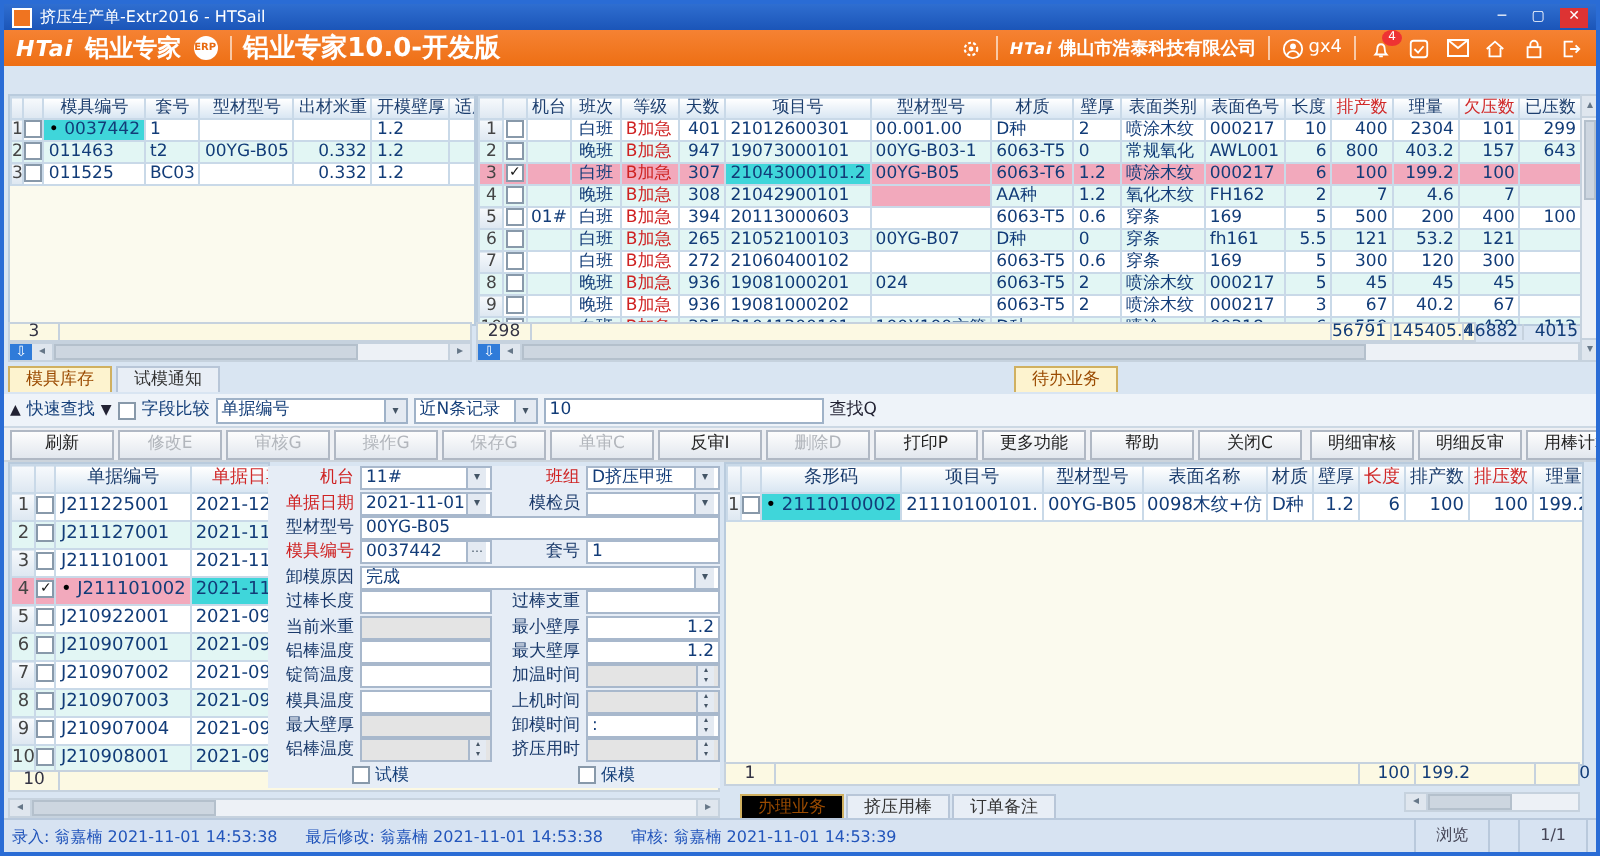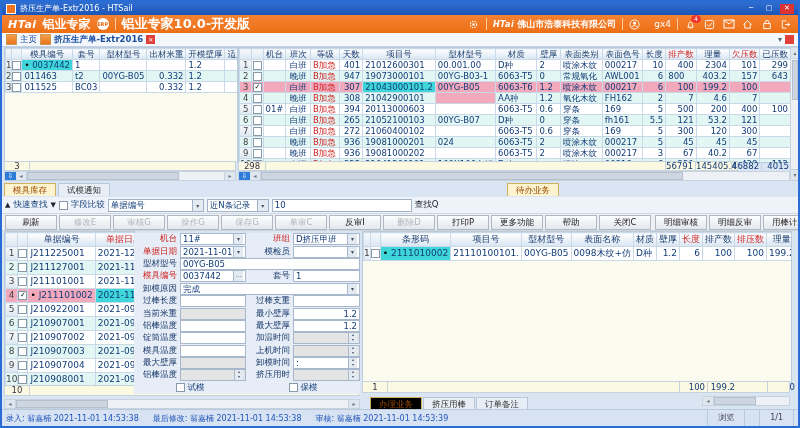--- a/index.html
+++ b/index.html
@@ -21,21 +21,21 @@
   .erpbadge{width:12px;height:12px;border-radius:50%;background:#fff;color:#e86a10;font-size:5px;font-weight:bold;
             display:flex;align-items:center;justify-content:center}
   .vbar{width:1px;height:12px;background:rgba(255,255,255,.6)}
   .bigver{font-weight:bold;font-size:13px}
   .banner .sp{flex:1}
   .bico{width:13px;height:13px;display:flex;align-items:center;justify-content:center;position:relative;cursor:pointer}
   .bico svg{display:block}
   .badge{position:absolute;top:-3px;right:-4px;background:#e33;border-radius:50%;min-width:8px;height:8px;
          font-size:6px;line-height:8px;text-align:center;color:#fff;padding:0 1px}
   .company{font-size:9px;font-weight:bold;display:flex;align-items:center;gap:3px}
-  .usr{display:flex;align-items:center;gap:14px;font-size:9px}
+  .usr{display:flex;align-items:center;gap:2px;font-size:9px}
   
   .tabstrip{position:absolute;left:0;top:31px;right:0;height:13px;background:#f4f7fb;border-bottom:1px solid #c2d2e4;
             display:flex;align-items:center;gap:3px;padding:0 4px;font-size:8.5px;color:#1a4fa0;}
   .tico{width:9px;height:9px;background:linear-gradient(#f6a04c,#e9731b);border:1px solid #c95;display:inline-block}
   .tclose{width:9px;height:9px;background:#e04038;color:#fff;font-size:6px;line-height:9px;text-align:center;cursor:pointer}
   .tabstrip .sp{flex:1}
   .chev{color:#567;font-size:8px;cursor:pointer}
   .redbox{width:9px;height:9px;background:#e04038;cursor:pointer}
   
   .gridbox{position:absolute;overflow:hidden;background:#fbfaee;border:1px solid #b9cbdd;}
@@ -194,30 +194,20 @@
         </svg>
     </span>
     <span class="bico">
       <svg width="11" height="11" viewBox="0 0 12 12">
           <path d="M7 2H2.5v8H7" fill="none" stroke="#fff"></path>
           <path d="M5.5 6h5M8.5 4l2 2-2 2" fill="none" stroke="#fff"></path>
         </svg>
     </span>
   </div>
 
-  <div class="tabstrip">
-    <span class="tico"></span>
-    <span>主页</span>
-    <span class="tico"></span>
-    <span style="font-weight:bold">挤压生产单-Extr2016</span>
-    <span class="tclose">✕</span>
-    <span class="sp"></span>
-    <span class="chev">▾</span>
-    <span class="redbox"></span>
-  </div>
 
   <div class="gridbox rh10" style="left:2px;top:45px;width:232px;height:114px">
       <table class="grid">
         <colgroup>
           <col style="width: 12px;">
           <col style="width: 12px;">
           <col style="width: 44px;">
           <col style="width: 30px;">
           <col style="width: 40px;">
           <col style="width: 34px;">
@@ -350,21 +340,21 @@
             <td style="text-align: center;">晚班</td>
             <td class="tred">B加急</td>
             <td style="text-align: right;">947</td>
             <td>19073000101</td>
             <td>00YG-B03-1</td>
             <td>6063-T5</td>
             <td>0</td>
             <td>常规氧化</td>
             <td>AWL001</td>
             <td style="text-align: right;">6</td>
-            <td style="text-align: left;">800</td>
+            <td style="text-align: center;">800</td>
             <td style="text-align: right;">403.2</td>
             <td style="text-align: right;">157</td>
             <td style="text-align: right;">643</td>
           </tr>
           <tr class="sel">
             <td class="rn">3</td>
             <td style="text-align: center; padding: 0px;"><span class="cb">✓</span></td>
             <td style="text-align: center;"></td>
             <td style="text-align: center;">白班</td>
             <td class="tred">B加急</td>

